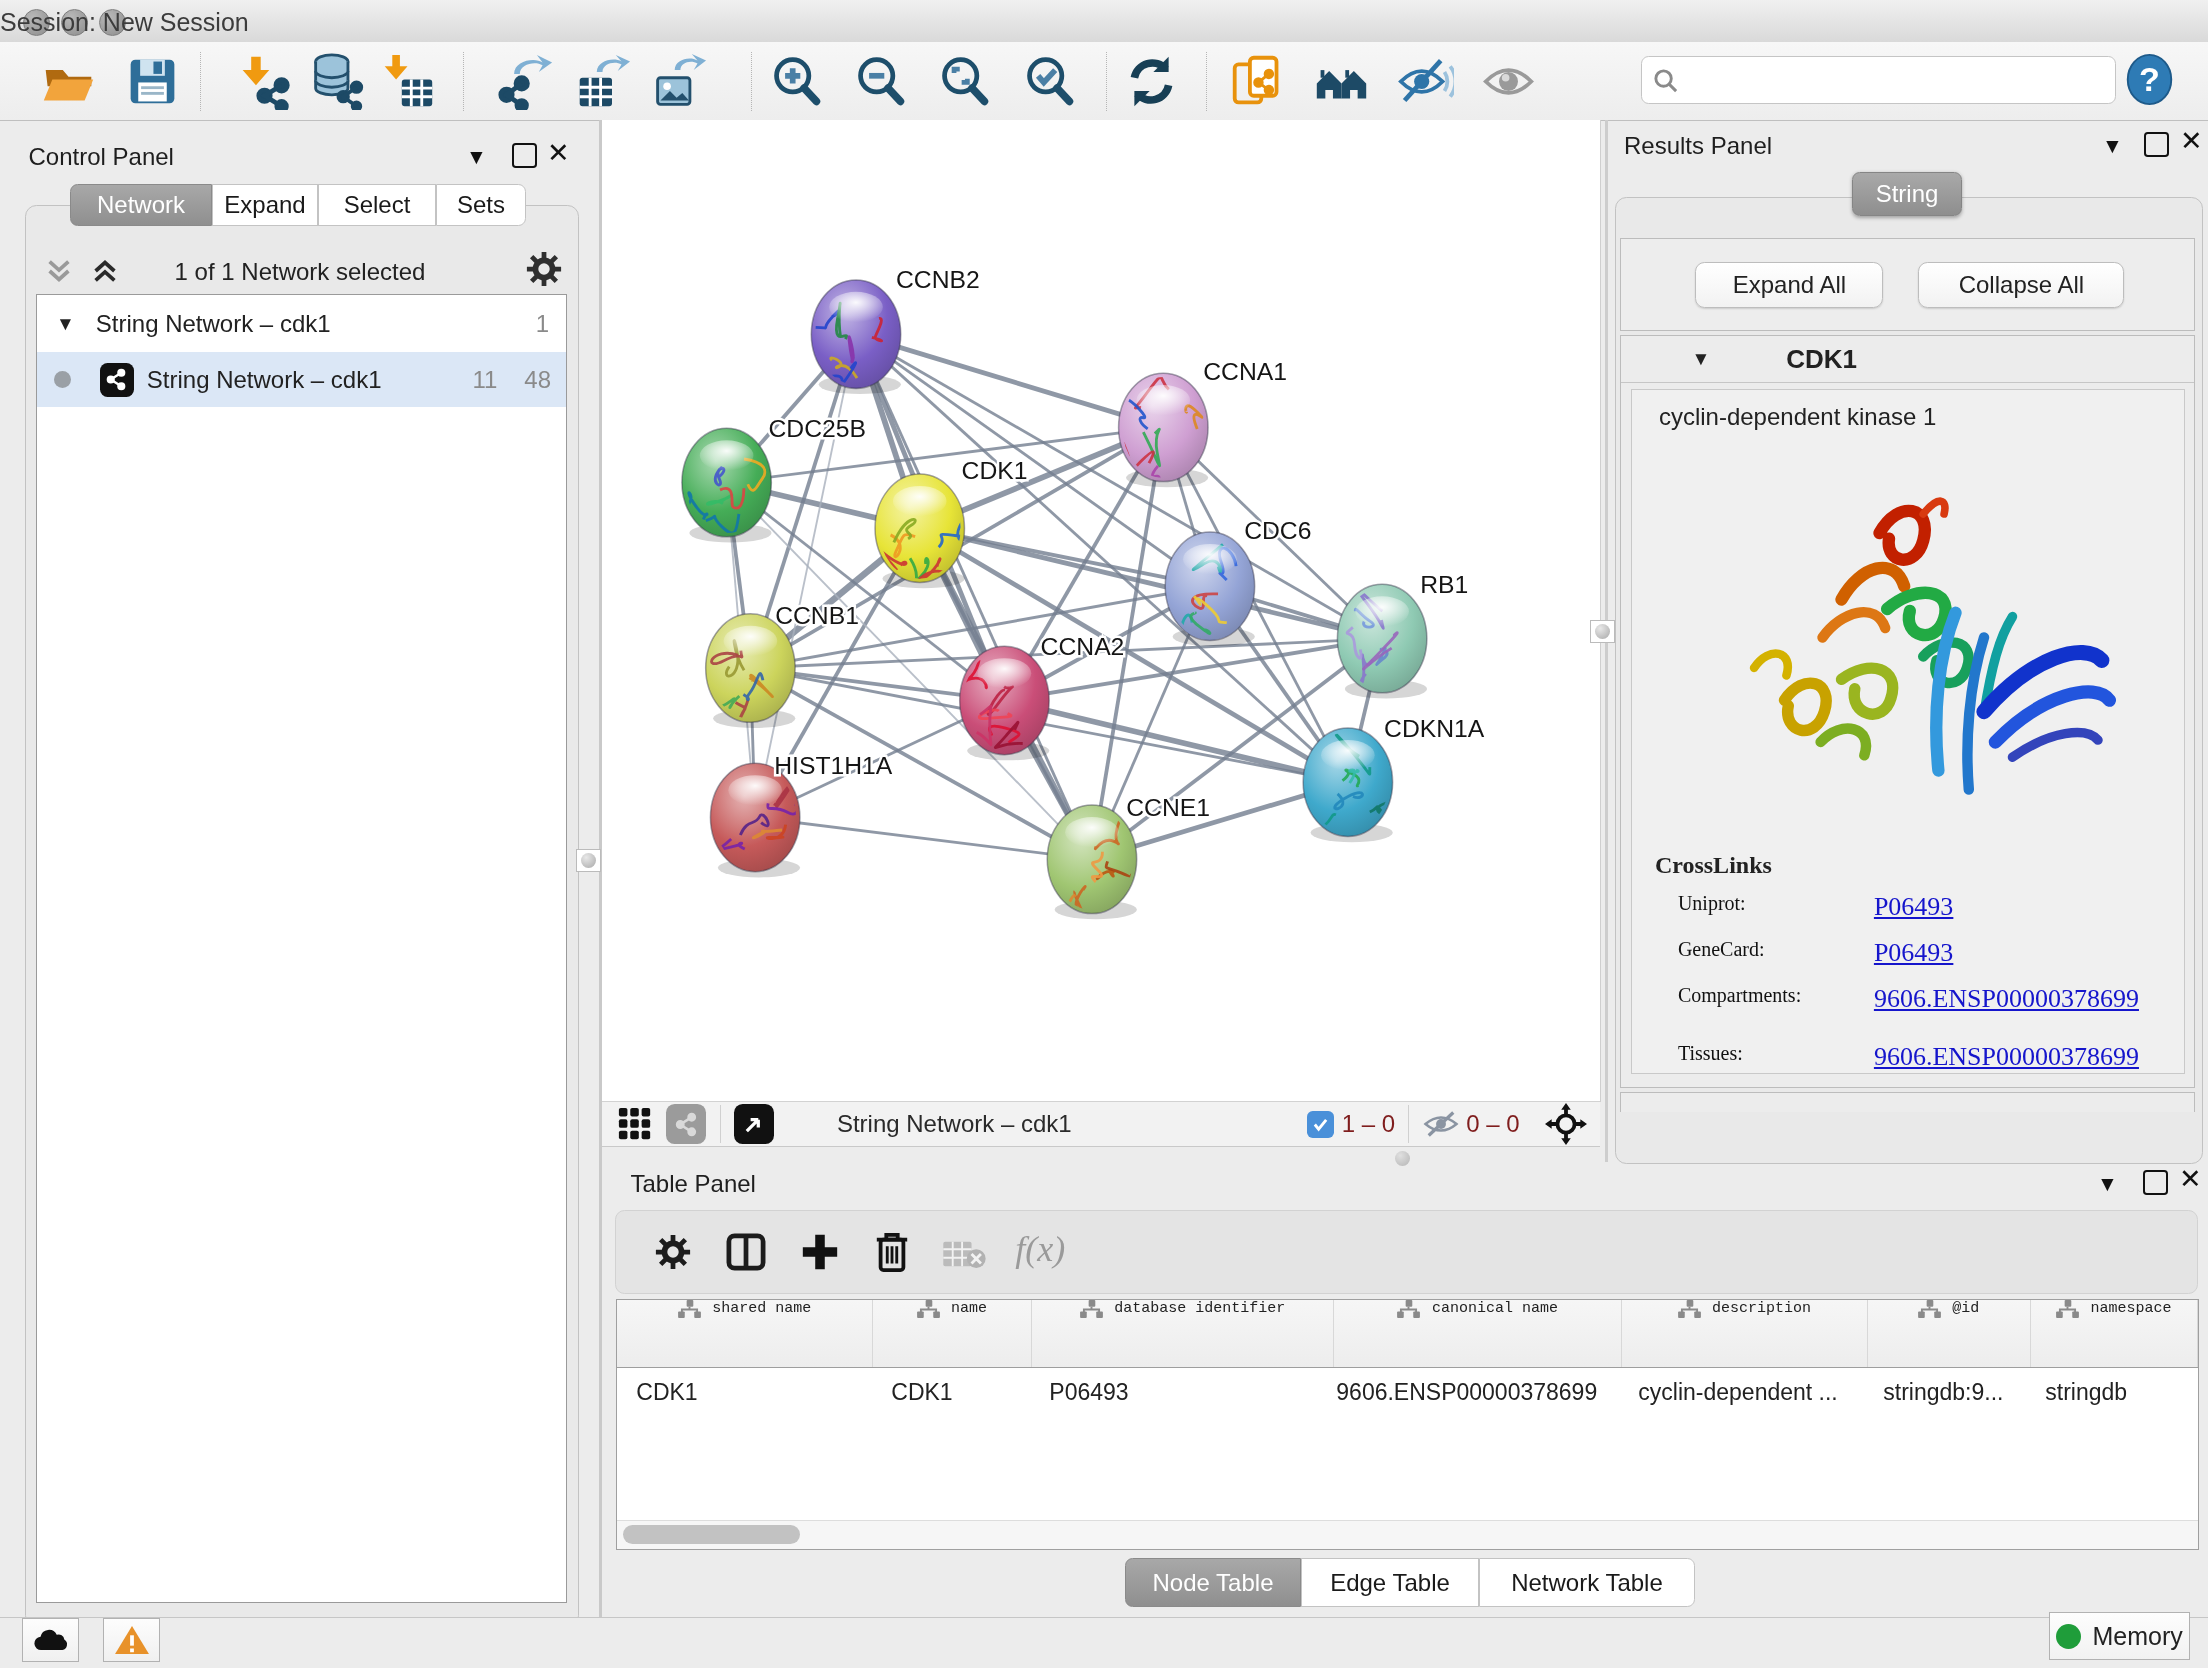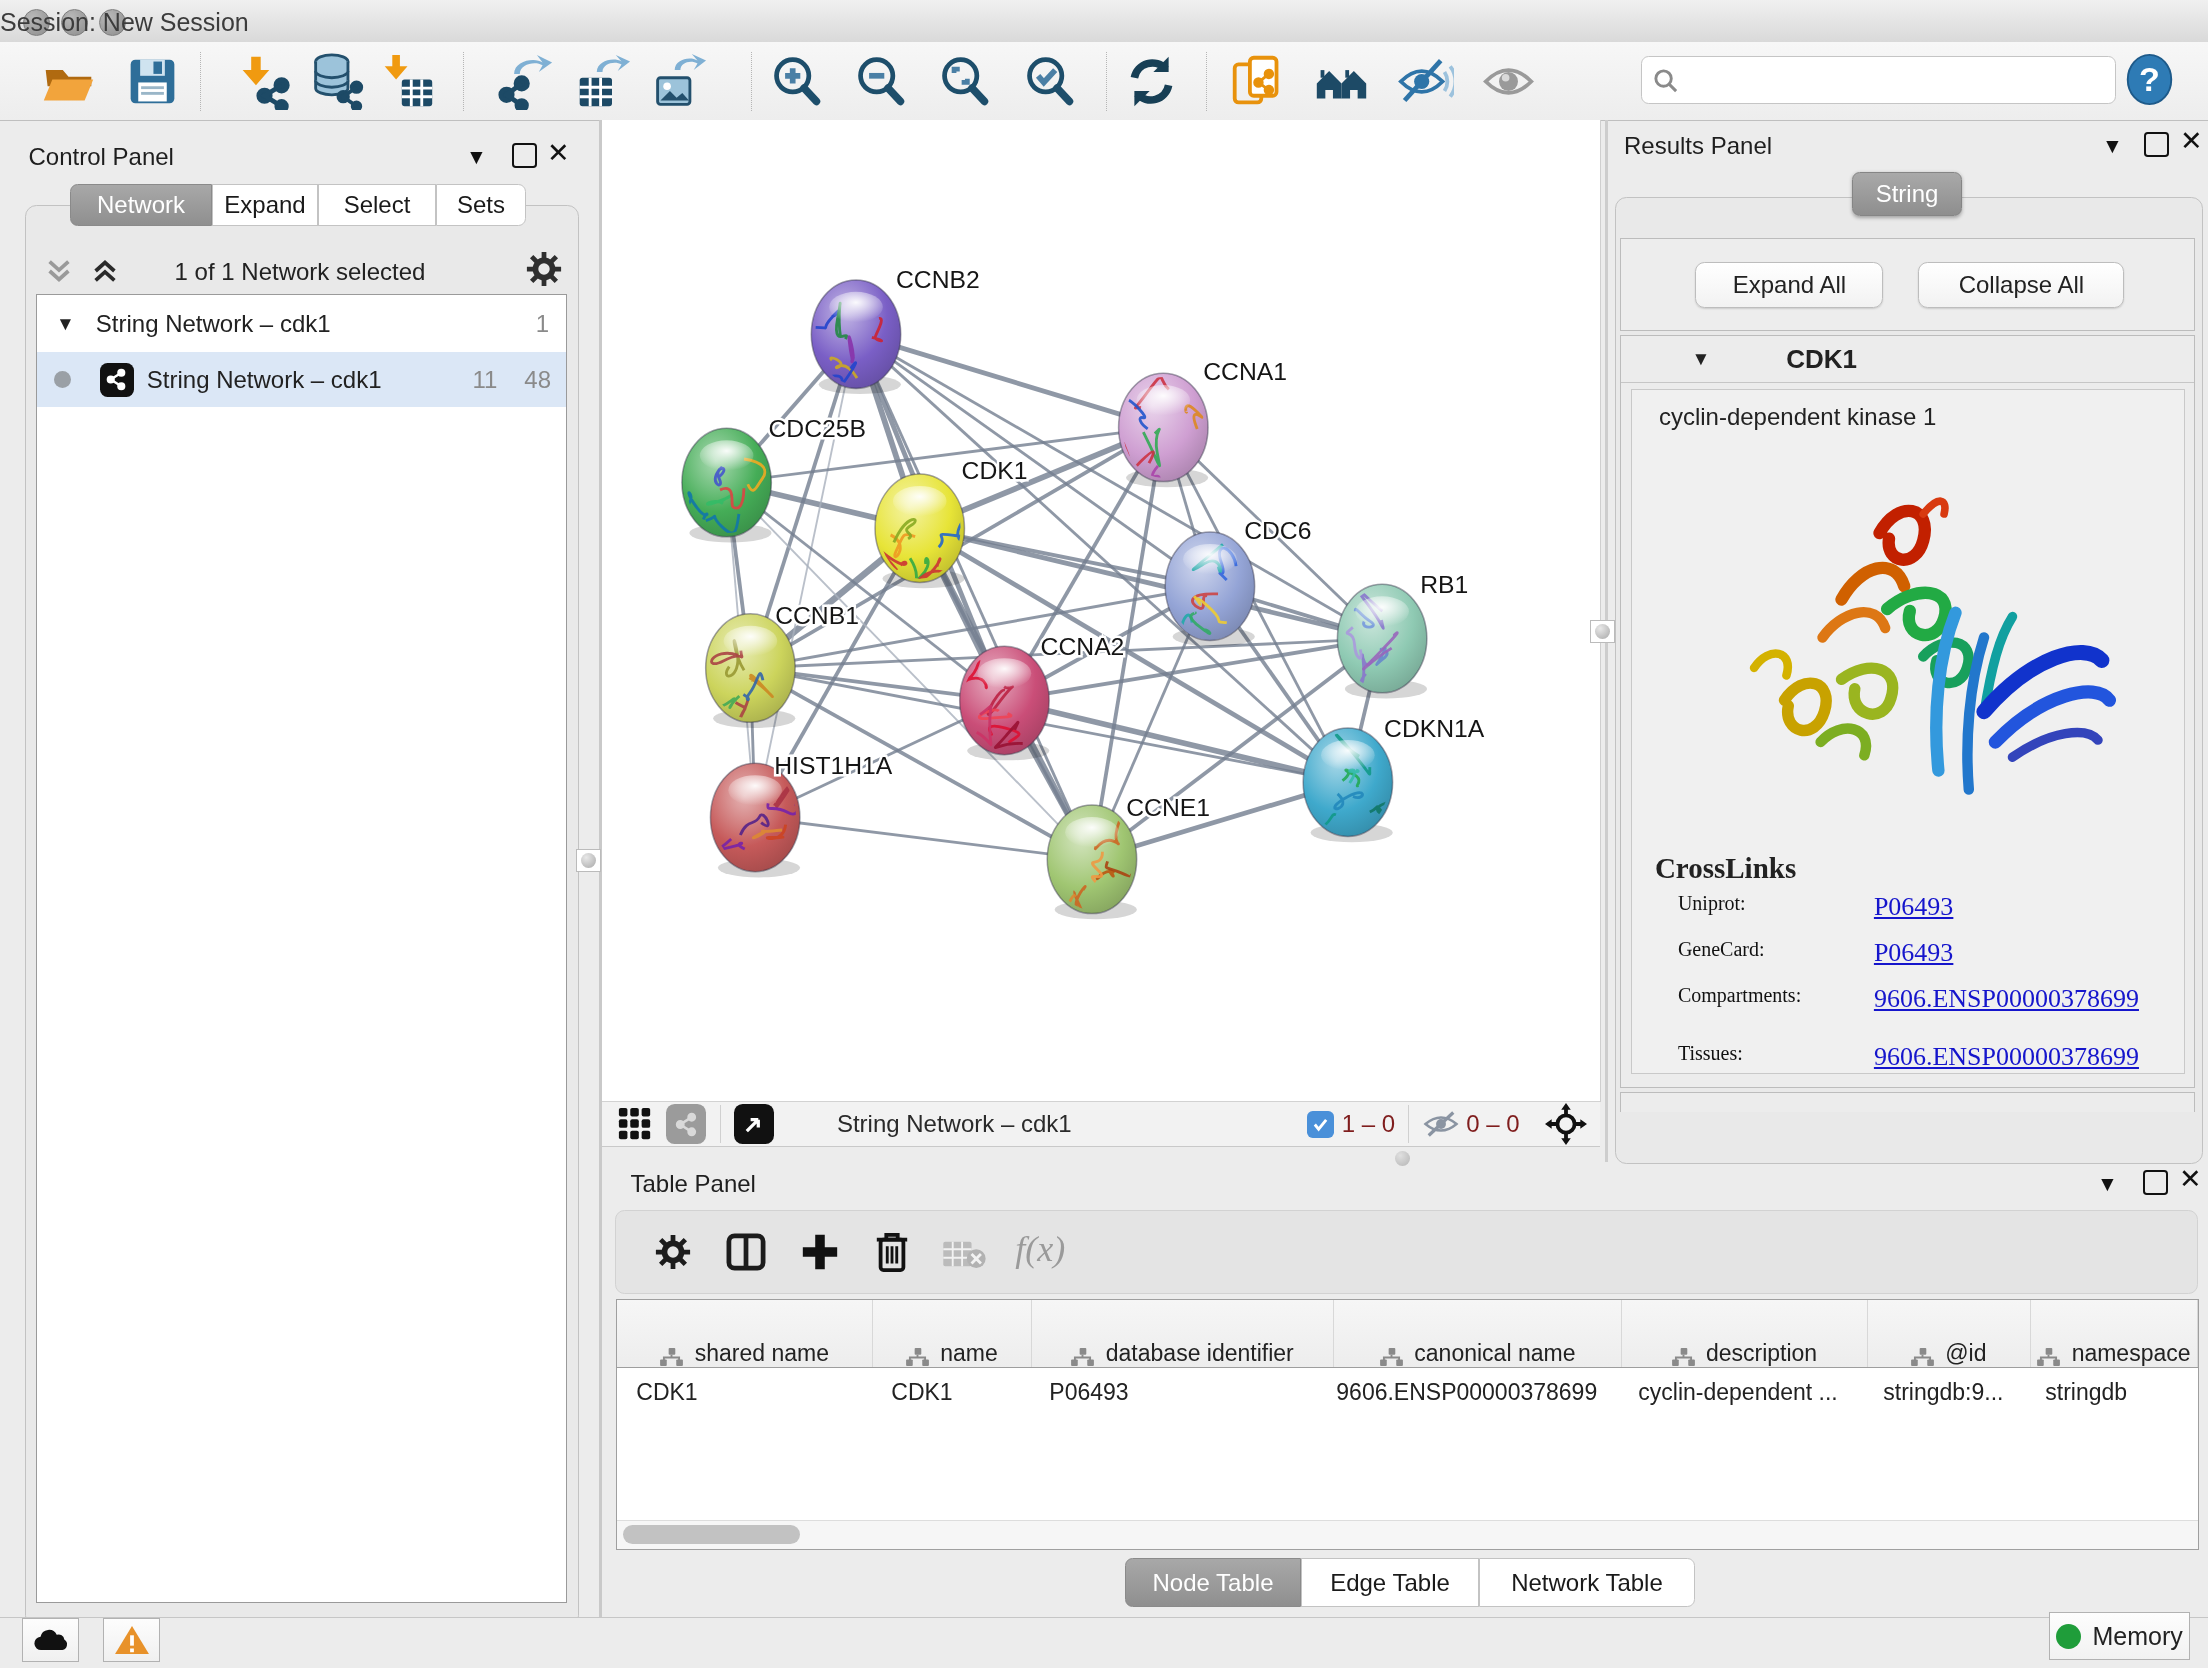--- a/index.html
+++ b/index.html
@@ -51,22 +51,22 @@
   .stringtab{background:linear-gradient(#a9a9a9,#8e8e8e);color:#fff;font-size:24px;border-radius:7.6px;
     border:1px solid #858585;display:flex;align-items:center;justify-content:center;
     box-shadow:0 1.9px 3.8px rgba(0,0,0,.3);}
   .serif{font-family:"Liberation Serif","DejaVu Serif",serif;}
   .xl-label{font-size:20px;color:#111;}
   .xl-link{font-size:26px;color:#1515cc;text-decoration:underline;cursor:pointer;}
   
   .tb-toolbox{background:#e4e4e4;border:1px solid #d2d2d2;border-radius:9.5px;}
   .tablewrap{background:#fff;border:1.9px solid #9f9f9f;}
   .thead{display:flex;background:linear-gradient(#f6f6f6,#ededed);border-bottom:1.9px solid #9e9e9e;height:67px;}
-  .th{display:flex;align-items:flex-end;justify-content:center;gap:11.4px;border-right:1.9px solid #d8d8d8;
-    font-size:23px;color:#222;overflow:hidden;white-space:nowrap;}
+  .th{display:flex;align-items:flex-start;justify-content:center;gap:11.4px;border-right:1.9px solid #d8d8d8;
+    font-size:15px;color:#222;overflow:hidden;white-space:nowrap;font-family:Liberation Mono, monospace;}
   .trow{display:flex;height:49px;}
   .td{font-size:23px;display:flex;align-items:center;padding-left:19px;overflow:hidden;white-space:nowrap;}
   .hscroll{background:#f6f6f6;border-top:1px solid #ddd;}
   .hthumb{position:absolute;top:4.8px;height:19px;border-radius:9.5px;background:#c2c2c2;}
   
   .statusbar{left:0;top:1617px;width:2208px;height:51px;background:#ececec;border-top:1.9px solid #c6c6c6;}
   .sb-btn{top:-3.8px;width:55px;height:42px;background:linear-gradient(#fdfdfd,#f0f0f0);
     border:1.9px solid #b2b2b2;display:flex;align-items:center;justify-content:center;}
   .mem-btn{display:flex;align-items:center;gap:11.4px;background:linear-gradient(#fdfdfd,#f2f2f2);
     border:1.9px solid #b2b2b2;font-size:25px;justify-content:center;}
@@ -735,21 +735,21 @@
             <path d="M198 160 C228 134 268 138 258 170 C250 198 214 190 222 162" stroke="#22aa44" stroke-width="13"></path>
             <path d="M236 210 C258 186 292 192 282 222 C274 248 242 240 250 214" stroke="#18a05c" stroke-width="11"></path>
             <path d="M252 330 C246 270 252 210 270 164" stroke="#3399dd" stroke-width="13"></path>
             <path d="M284 350 C280 300 284 240 300 190" stroke="#2277cc" stroke-width="11"></path>
             <path d="M300 270 C308 220 316 190 330 168" stroke="#11a0a0" stroke-width="10"></path>
             <path d="M300 268 C350 210 406 194 424 214" stroke="#1133cc" stroke-width="16"></path>
             <path d="M312 300 C360 250 418 236 432 256" stroke="#2255dd" stroke-width="14"></path>
             <path d="M330 316 C370 288 408 284 420 298" stroke="#3344bb" stroke-width="10"></path>
           </g>
         </svg>
-        <div class="abs serif" style="left:23px;top:462px;font-size:29px;font-weight:bold">CrossLinks</div>
+        <div class="abs serif" style="left:23px;top:462px;font-size:24px;font-weight:bold">CrossLinks</div>
         <div class="abs" id="crosslinks" style="left:46px;top:502px;width:495px">
             <div style="display: flex; margin-bottom: 16px;">
               <span class="serif xl-label" style="width: 196px;">Uniprot:</span>
               <span class="serif xl-link">P06493</span>
             </div>
             <div style="display: flex; margin-bottom: 16px;">
               <span class="serif xl-label" style="width: 196px;">GeneCard:</span>
               <span class="serif xl-link">P06493</span>
             </div>
             <div style="display: flex; margin-bottom: 28px;">

